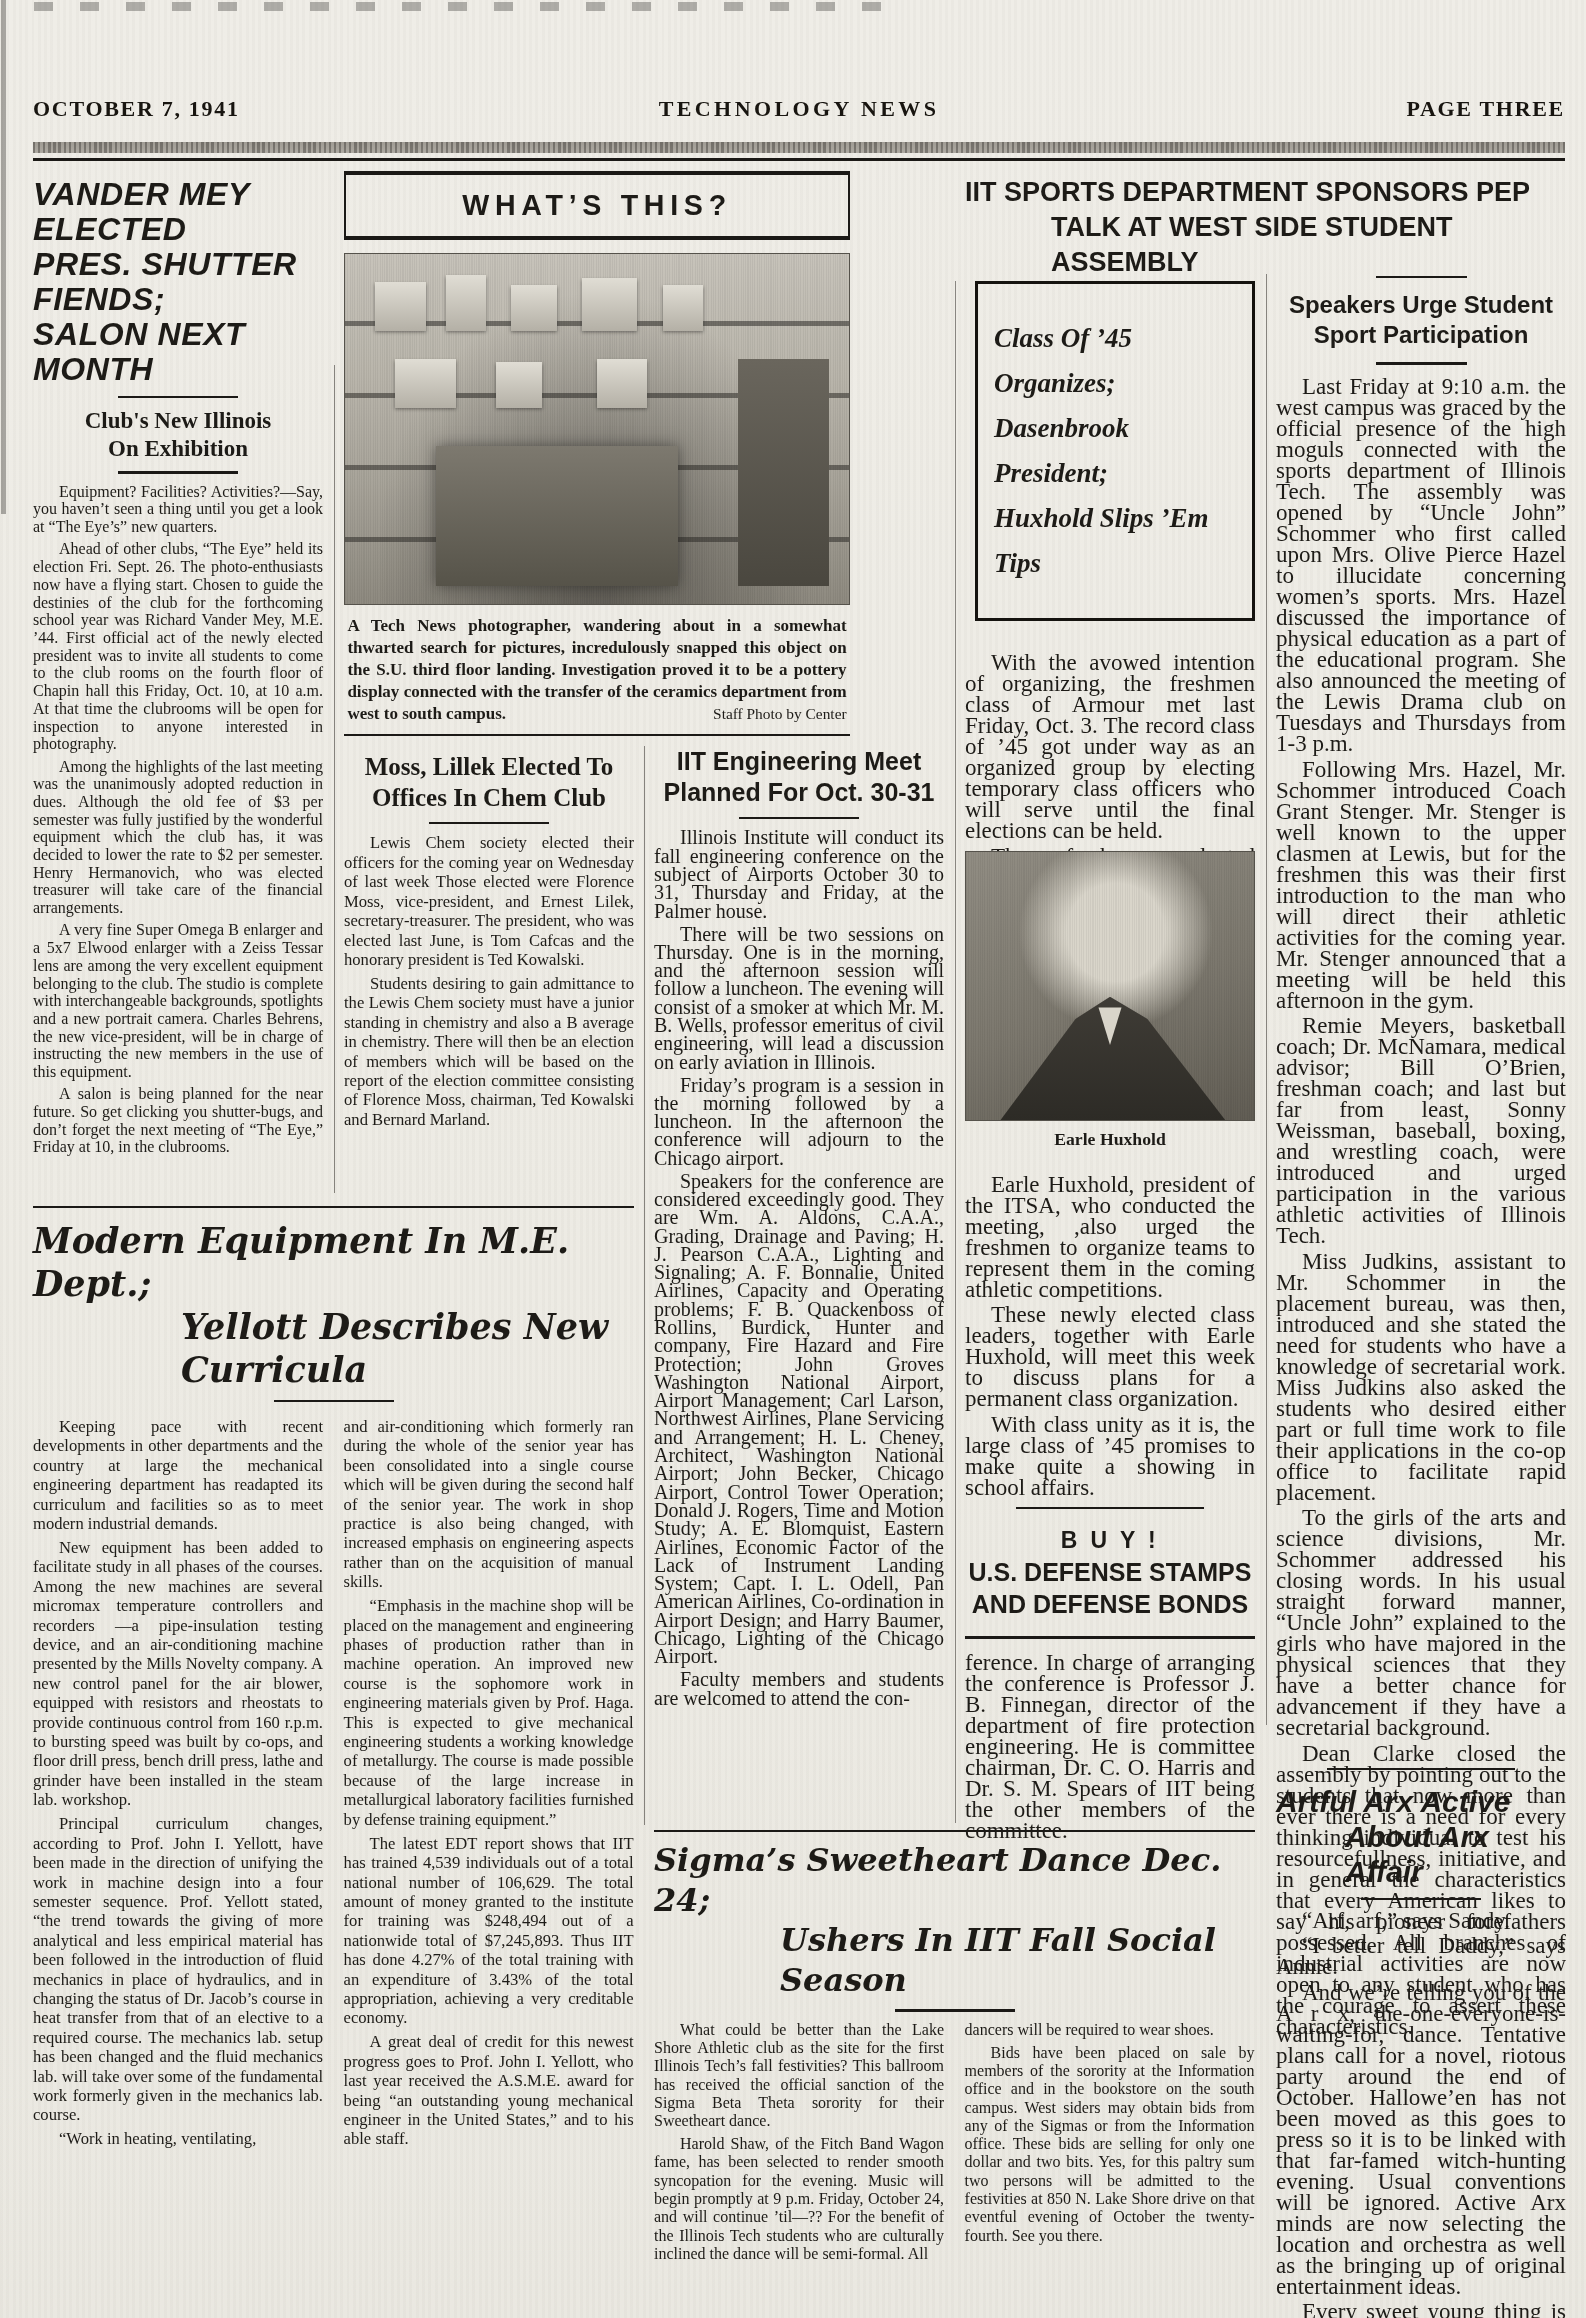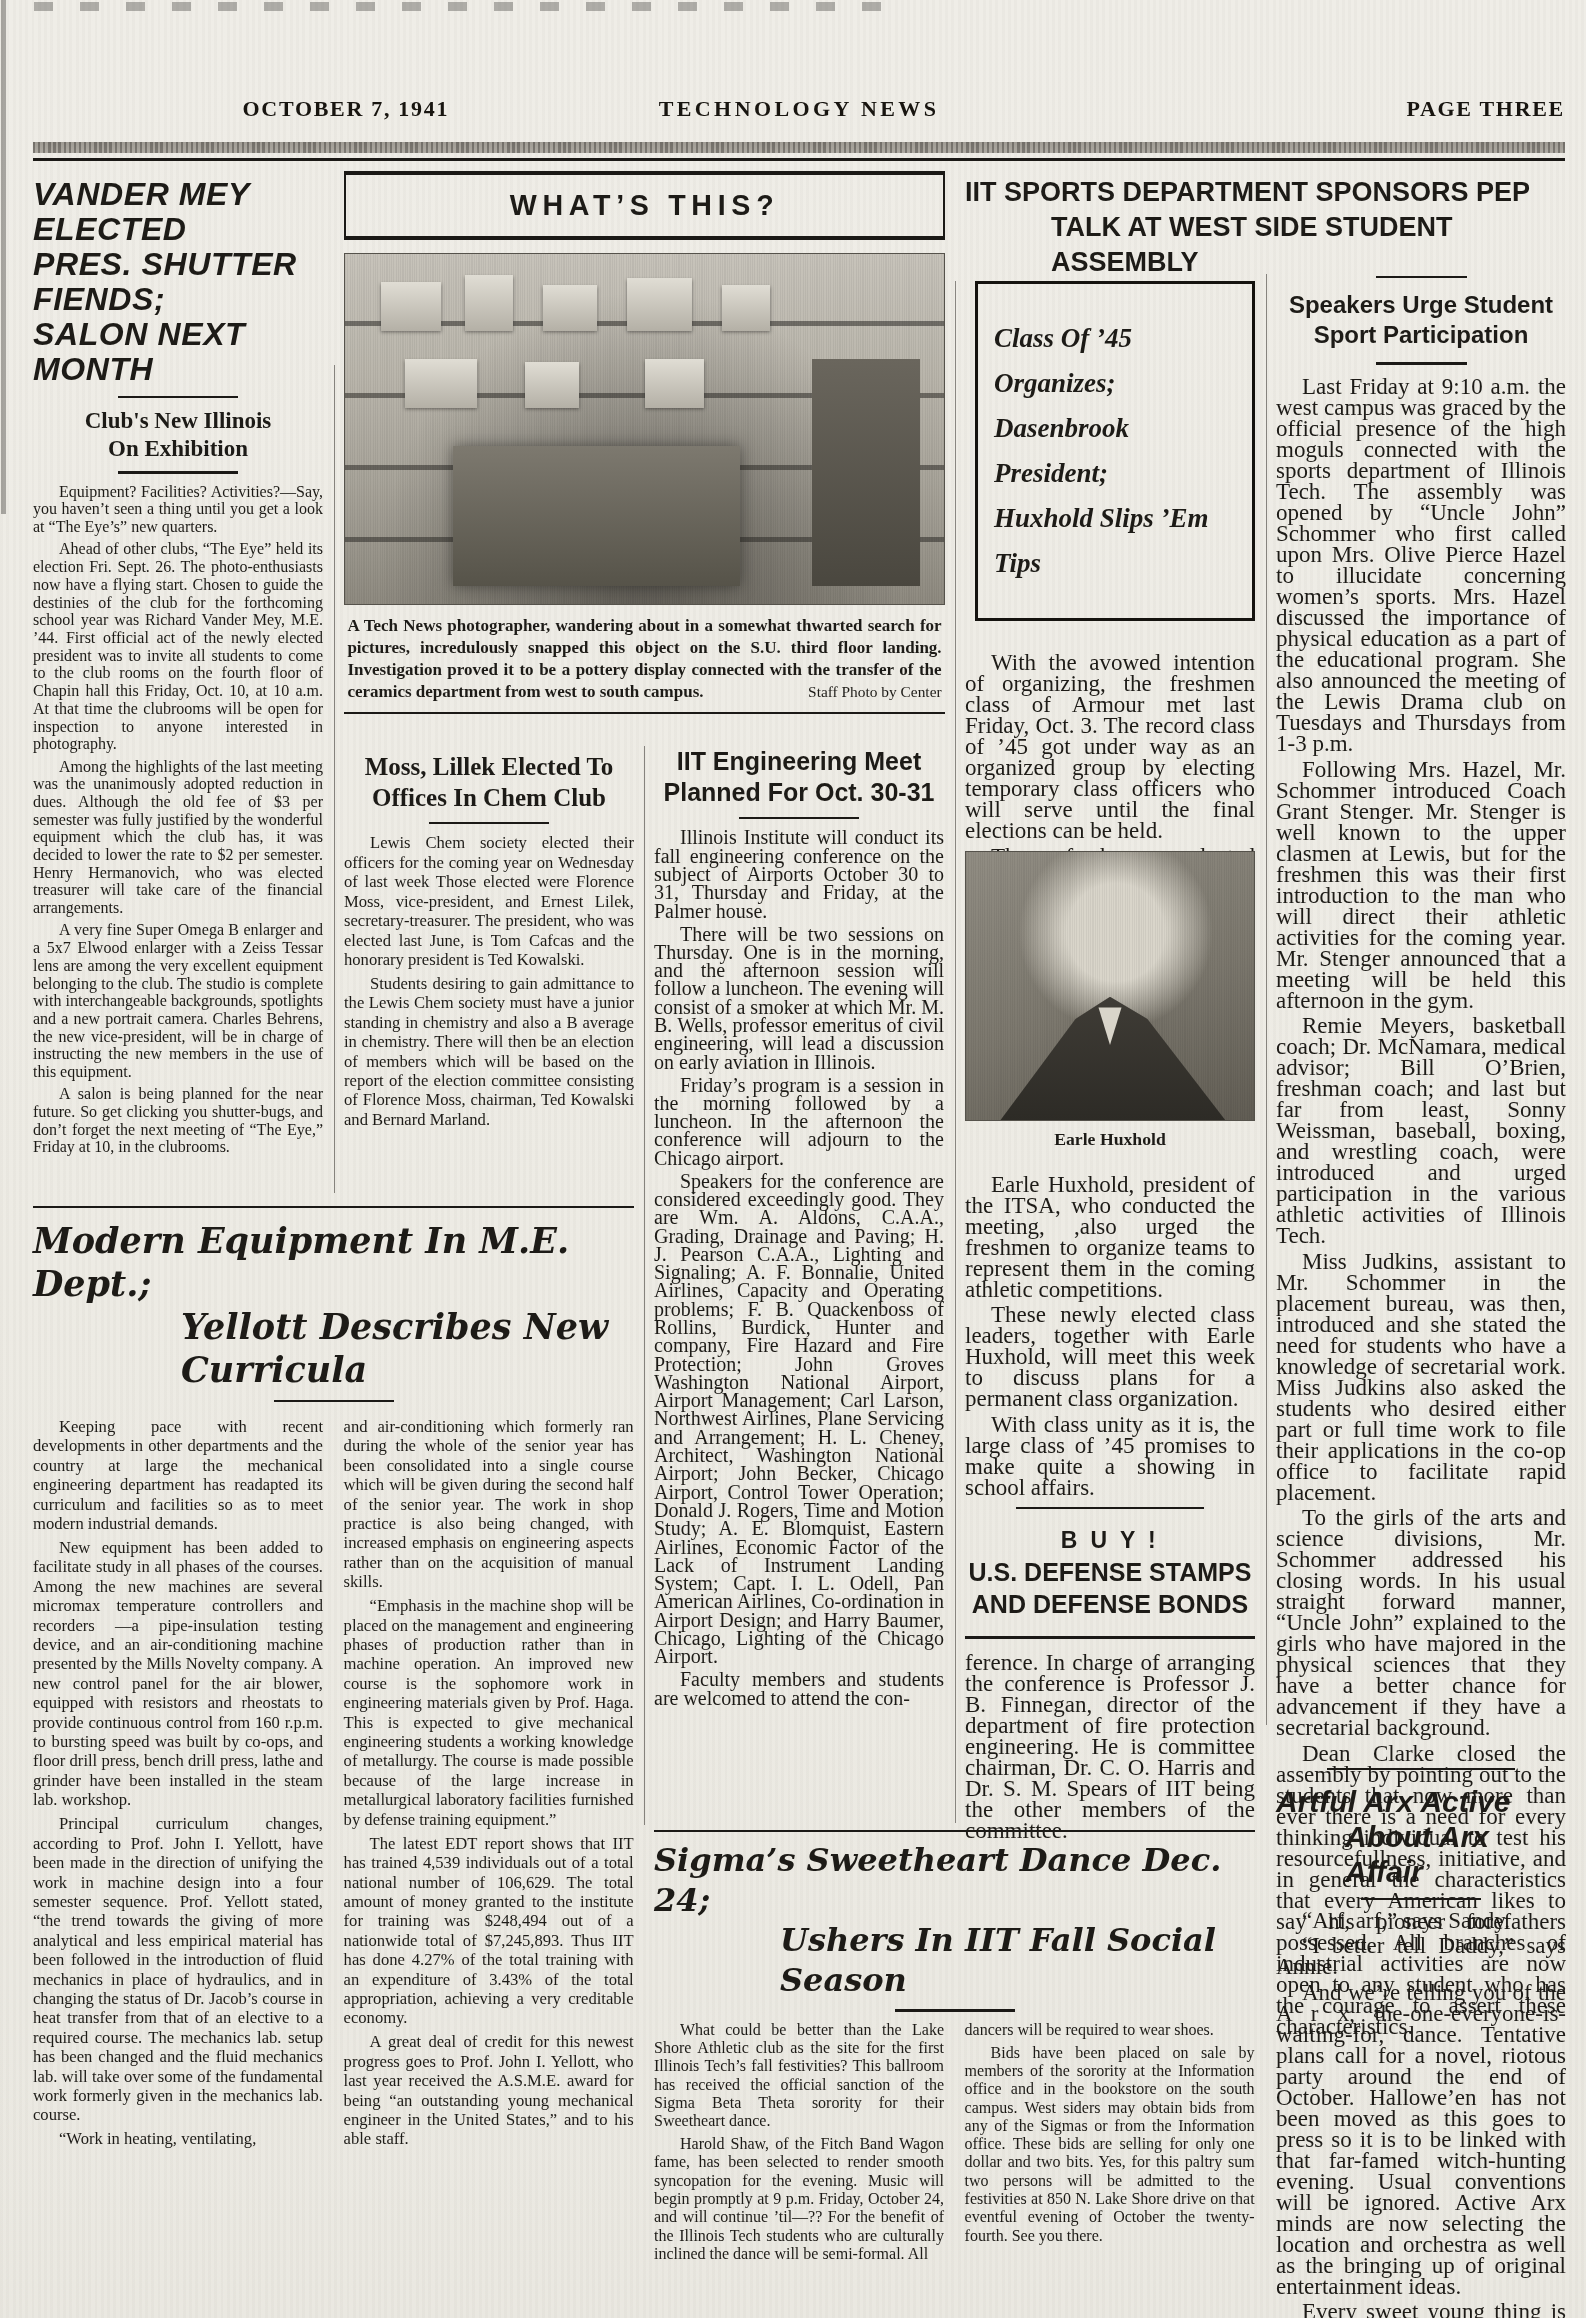--- a/index.html
+++ b/index.html
@@ -4,21 +4,21 @@
 <style>
   html,body{margin:0;padding:0;background:#d8d5ce;}
   .page{position:relative;width:1586px;height:2319px;margin:0 auto;overflow:hidden;
         background:
           repeating-linear-gradient(90deg, rgba(120,115,105,.04) 0 2.9px, rgba(255,255,255,0) 2.9px 6.3px),
           linear-gradient(180deg,#efede7 0%, #edebe4 55%, #eae8e1 100%);
         color:#1d1b17;font-family:"Liberation Serif",serif;}
   .abs{position:absolute;}
   
   .masthead{position:absolute;top:96px;left:33px;width:1532px;display:grid;grid-template-columns:1fr auto 1fr;align-items:baseline;}
-  .mh{font:700 22px/25px "Liberation Serif",serif;letter-spacing:1.7px;color:#181510;text-align:center;}
+  .mh{font:700 22px/25px "Liberation Serif",serif;letter-spacing:1.7px;color:#181510;}
   .mh.c{text-align:center;letter-spacing:3.4px;}
   .mh.r{text-align:right;}
   .rule-band{position:absolute;top:142px;left:33px;width:1532px;height:11.4px;
       background:repeating-linear-gradient(90deg, rgba(55,52,47,.45) 0 2.3px, rgba(150,146,138,.25) 2.3px 5.1px), linear-gradient(#a29e96,#b6b2aa);}
   .rule-black{position:absolute;top:158px;left:33px;width:1532px;height:2.9px;background:#1b1916;}
   
   .artifact-top{position:absolute;top:2.3px;left:34px;width:857px;height:9.1px;opacity:.45;filter:blur(0.6px);
       background:repeating-linear-gradient(90deg, rgba(35,33,30,.7) 0 19.4px, transparent 19.4px 46px);}
   .artifact-edge{position:absolute;top:0;left:1.1px;width:4.6px;height:514px;opacity:.35;filter:blur(0.6px);background:#24221e;}
   
@@ -75,21 +75,21 @@
     background:
       repeating-linear-gradient(90deg, rgba(0,0,0,.05) 0 1.1px, transparent 1.1px 2.3px),
       radial-gradient(circle at 52% 30%, #d9d5ca 0 49px, rgba(217,213,202,0) 97px),
       linear-gradient(160deg,#918d83 0%, #7b776d 55%, #615d54 100%);}
   .ph-suit{position:absolute;bottom:0;left:0;width:100%;height:46%;
       background:linear-gradient(180deg,#3f3c36,#2d2b26);
       clip-path:polygon(12% 100%, 38% 18%, 50% 0, 63% 18%, 90% 100%);}
   .ph-collar{position:absolute;bottom:28%;left:46%;width:8%;height:14%;background:#d9d5ca;clip-path:polygon(0 0,50% 100%,100% 0);}
   
   #vander{left:33px;top:177px;width:290px;}
-  #whats{left:344px;top:171px;width:601px;}
+  #whats{left:344px;top:171px;width:506px;}
   #moss{left:344px;top:751px;width:290px;}
   #eng{left:654px;top:746px;width:290px;}
   #sports{left:965px;top:175px;width:605px;}
   #class45{left:965px;top:281px;width:290px;}
   #huxhold{left:965px;top:851px;width:290px;}
   #speakers{left:1276px;top:268px;width:290px;}
   #artful{left:1276px;top:1759px;width:290px;}
   #modern{left:33px;top:1206px;width:601px;}
   #sigma{left:654px;top:1830px;width:601px;}
   .twocol{display:flex;gap:20.6px;margin-top:15px;}

